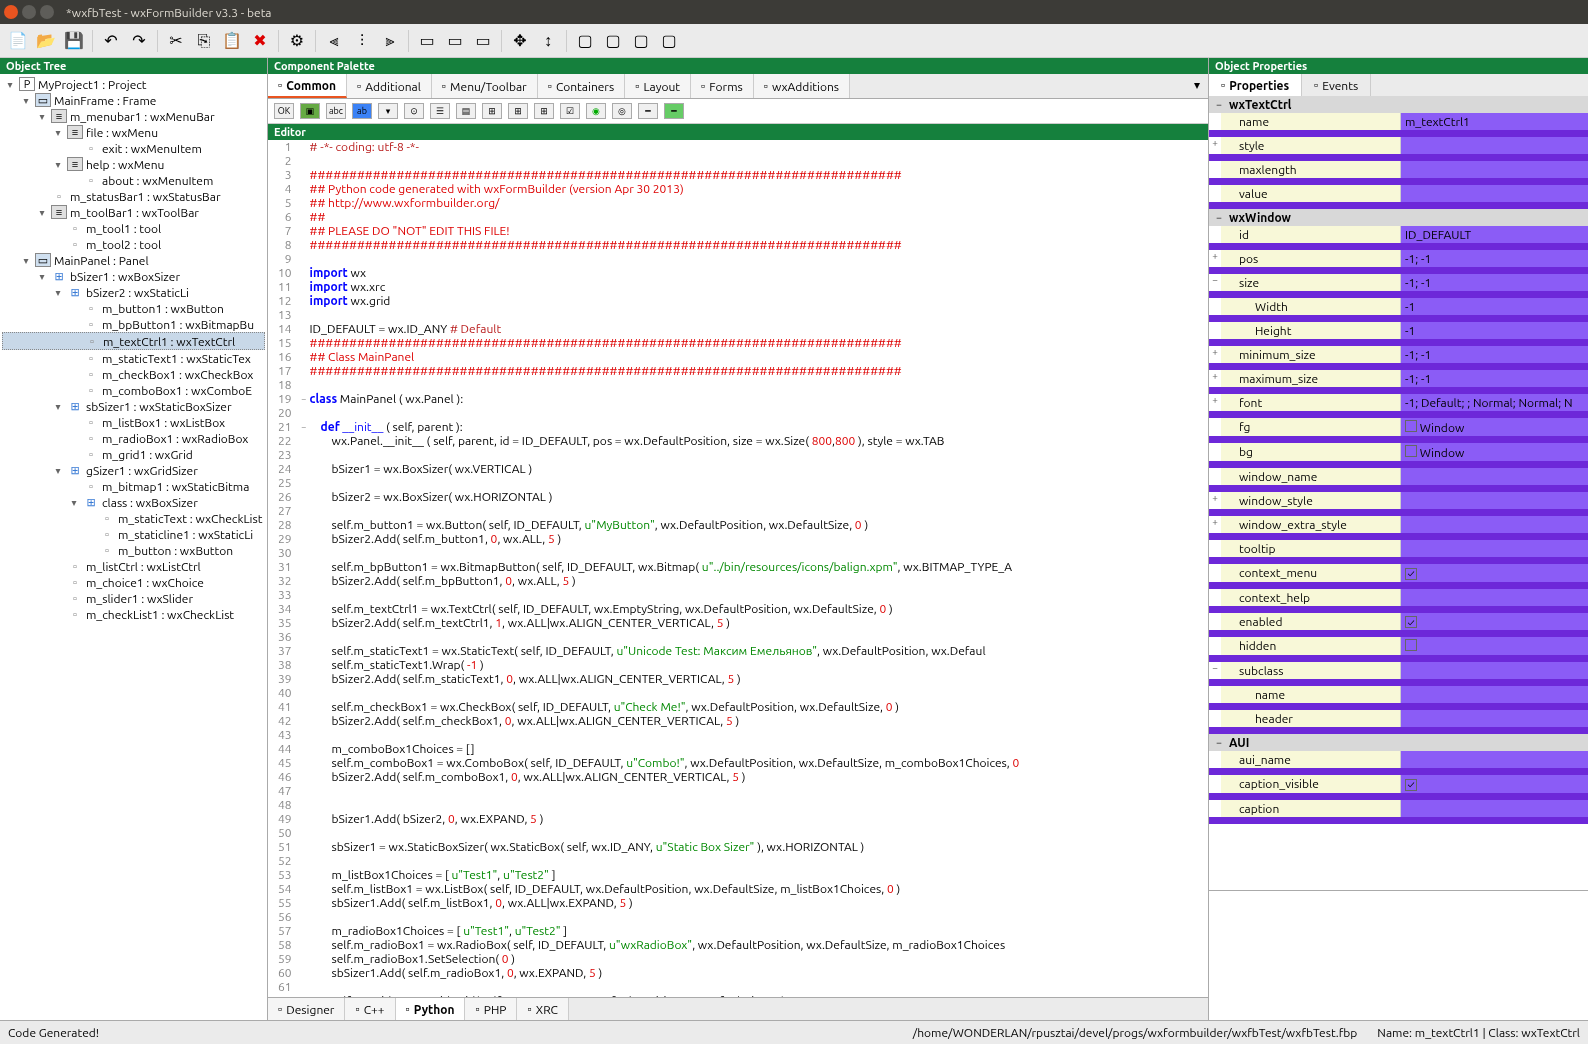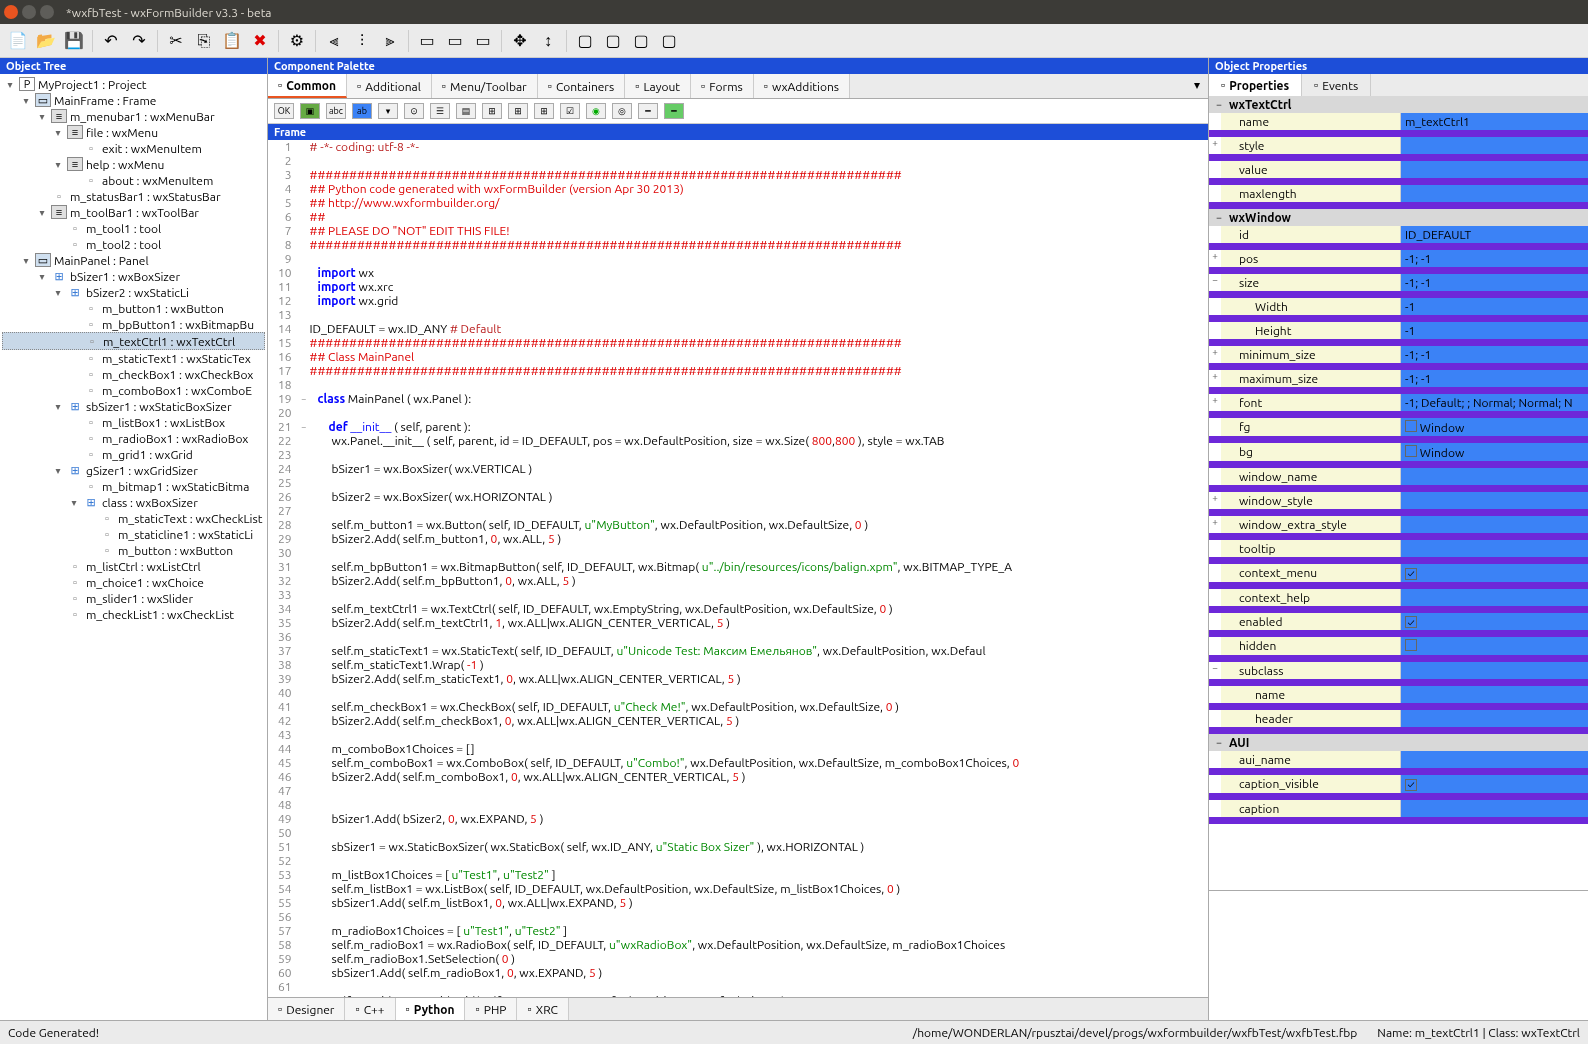--- a/index.html
+++ b/index.html
@@ -8,21 +8,21 @@
 .tb-btn { width: 14px; height: 14px; border-radius: 50%; margin-right: 4px; }
 .tb-close { background: #e95420; }
 .tb-min { background: #5e5d59; }
 .tb-max { background: #5e5d59; }
 .titlebar-text { margin-left: 8px; font-weight: normal; }
 .toolbar { background: #ebebeb; height: 34px; display: flex; align-items: center; padding: 0 6px; gap: 4px; border-bottom: 1px solid #ccc; }
 .tb-icon { width: 24px; height: 24px; display: flex; align-items: center; justify-content: center; font-size: 16px; cursor: pointer; }
 .tb-sep { width: 1px; height: 22px; background: #ccc; margin: 0 2px; }
 .main { display: flex; flex: 1; overflow: hidden; }
 .left-panel { width: 268px; display: flex; flex-direction: column; background: #fff; border-right: 1px solid #aaa; }
-.panel-header { background: #1d4ed8; color: #fff; font-weight: bold; padding: 2px 6px; font-size: 11px; }
+.panel-header { background: #15803d; color: #fff; font-weight: bold; padding: 2px 6px; font-size: 11px; }
 .tree { flex: 1; overflow: auto; padding: 2px; }
 .tree-item { display: flex; align-items: center; padding: 1px 0; white-space: nowrap; cursor: pointer; }
 .tree-item.selected { background: #c8d8e8; border: 1px dotted #888; }
 .tree-toggle { width: 12px; text-align: center; font-size: 10px; color: #666; }
 .tree-icon { width: 16px; height: 14px; margin: 0 3px; display: inline-flex; align-items: center; justify-content: center; font-size: 11px; }
 .ti-proj { background: #fff; border: 1px solid #888; }
 .ti-frame { background: #d0e0f0; border: 1px solid #888; }
 .ti-menu { background: #e0e0e0; border: 1px solid #888; }
 .ti-sizer { color: #3a7bd5; }
 .ti-widget { color: #888; }
@@ -36,37 +36,37 @@
 .editor-area { flex: 1; display: flex; flex-direction: column; overflow: hidden; }
 .code-wrap { flex: 1; display: flex; background: #fff; overflow: auto; font-family: 'DejaVu Sans Mono', monospace; font-size: 11px; }
 .gutter { background: #fff; color: #888; text-align: right; padding: 0 6px 0 10px; user-select: none; }
 .gutter div { height: 14px; line-height: 14px; }
 .fold { width: 12px; background: #fff; }
 .fold div { height: 14px; line-height: 14px; text-align: center; font-size: 9px; color: #888; }
 .code { flex: 1; white-space: pre; }
 .code div { height: 14px; line-height: 14px; }
 .c-comment { color: #b91c1c; }
 .c-red { color: #d00; }
-.c-kw { color: #00f; font-weight: bold; margin-left: 8px; }
+.c-kw { color: #00f; font-weight: bold; }
 .c-str { color: #080; }
 .c-num { color: #d00; }
 .c-fn { color: #00f; }
 .bottom-tabs { background: #ebebeb; display: flex; border-top: 1px solid #aaa; }
 .btab { padding: 4px 10px; display: flex; align-items: center; gap: 4px; cursor: pointer; border-right: 1px solid #ccc; background: #f5f5f5; }
 .btab.active { background: #fff; font-weight: bold; }
 .right-panel { width: 380px; display: flex; flex-direction: column; background: #fff; border-left: 1px solid #aaa; }
 .prop-tabs { display: flex; background: #ebebeb; }
 .proptab { padding: 4px 12px; cursor: pointer; display: flex; align-items: center; gap: 4px; border-right: 1px solid #ccc; }
 .proptab.active { background: #fff; font-weight: bold; }
 .prop-grid { flex: 1; overflow: auto; }
 .prop-cat { background: #d8d8d8; font-weight: bold; padding: 2px 4px; display: flex; align-items: center; gap: 4px; }
 .prop-row { display: flex; border-bottom: 7px solid #6d28d9; }
 .prop-name { width: 180px; padding: 2px 4px 2px 18px; background: #f8f8d8; border-right: 1px solid #ccc; }
 .prop-name.sub { padding-left: 34px; }
-.prop-val { flex: 1; padding: 2px 4px; background: #3b82f6; overflow: hidden; text-overflow: ellipsis; white-space: nowrap; }
+.prop-val { flex: 1; padding: 2px 4px; background: #8b5cf6; overflow: hidden; text-overflow: ellipsis; white-space: nowrap; }
 .prop-expand { width: 12px; text-align: center; font-size: 10px; color: #666; }
 .prop-check { width: 12px; height: 12px; border: 1px solid #666; display: inline-flex; align-items: center; justify-content: center; font-size: 10px; }
 .prop-desc { height: 130px; background: #fff; border-top: 1px solid #aaa; }
 .statusbar { background: #ebebeb; height: 24px; display: flex; align-items: center; padding: 0 8px; border-top: 1px solid #aaa; }
 .status-left { }
 .status-mid { margin-left: auto; margin-right: 20px; }
 .status-right { }
 </style>
 </head>
 <body>
@@ -331,21 +331,21 @@
       <div class="pal-icon">▤</div>
       <div class="pal-icon">⊞</div>
       <div class="pal-icon">⊞</div>
       <div class="pal-icon">⊞</div>
       <div class="pal-icon">☑</div>
       <div class="pal-icon" style="color:#0a0">◉</div>
       <div class="pal-icon">◎</div>
       <div class="pal-icon">━</div>
       <div class="pal-icon" style="background:#6c6">━</div>
     </div>
-    <div class="panel-header">Frame</div>
+    <div class="panel-header">Editor</div>
     <div class="editor-area">
       <div class="code-wrap">
         <div class="gutter" id="gutter">
             <div>1</div>
             <div>2</div>
             <div>3</div>
             <div>4</div>
             <div>5</div>
             <div>6</div>
             <div>7</div>
@@ -518,26 +518,26 @@
           <div class="prop-name">name</div>
           <div class="prop-val">m_textCtrl1</div>
         </div>
         <div class="prop-row">
           <span class="prop-expand">+</span>
           <div class="prop-name">style</div>
           <div class="prop-val"></div>
         </div>
         <div class="prop-row">
           <span class="prop-expand"></span>
+          <div class="prop-name">maxlength</div>
+          <div class="prop-val"></div>
+        </div>
+        <div class="prop-row">
+          <span class="prop-expand"></span>
           <div class="prop-name">value</div>
-          <div class="prop-val"></div>
-        </div>
-        <div class="prop-row">
-          <span class="prop-expand"></span>
-          <div class="prop-name">maxlength</div>
           <div class="prop-val"></div>
         </div>
         <div class="prop-cat">
           <span class="prop-expand">−</span>
           <span>wxWindow</span>
         </div>
         <div class="prop-row">
           <span class="prop-expand"></span>
           <div class="prop-name">id</div>
           <div class="prop-val">ID_DEFAULT</div>

